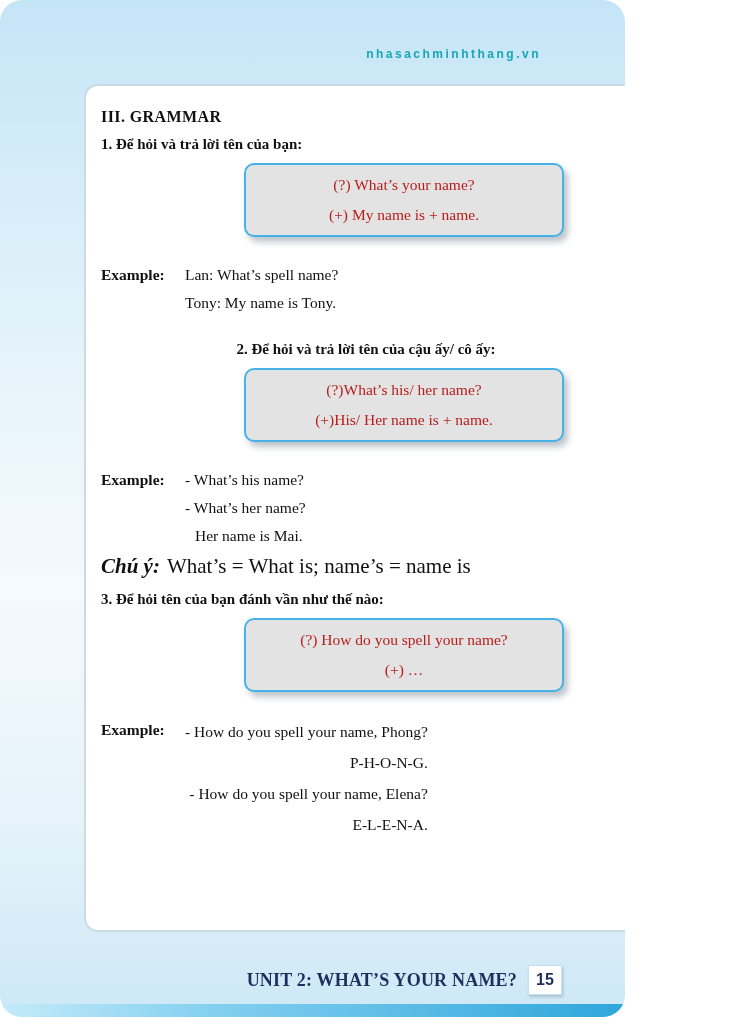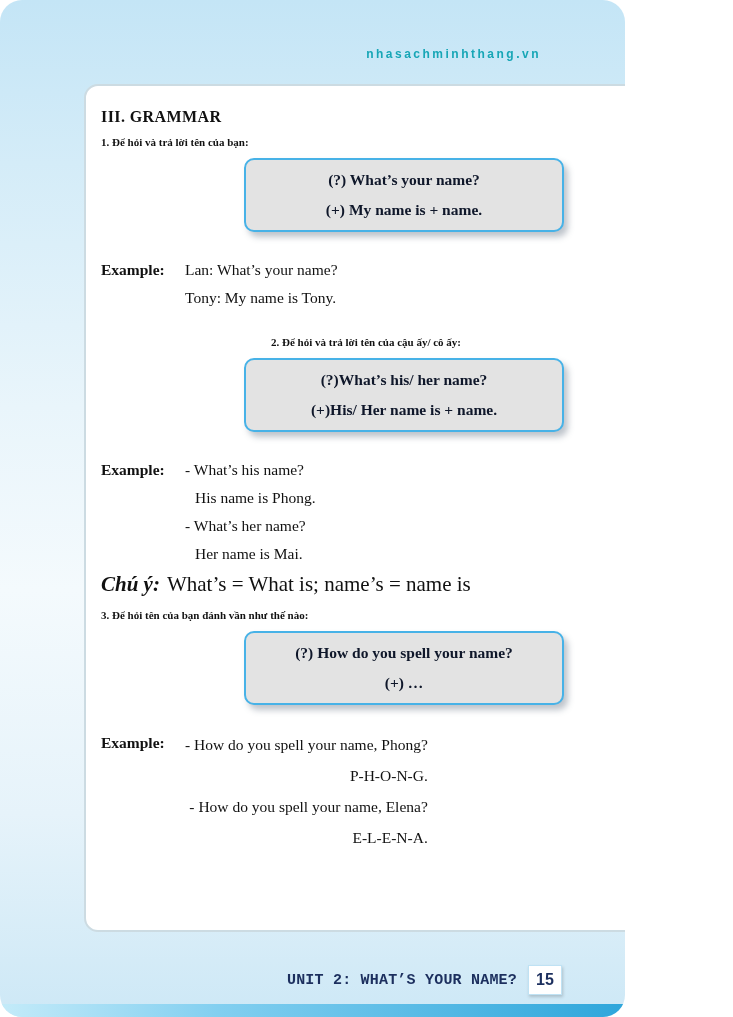--- a/index.html
+++ b/index.html
@@ -20,44 +20,44 @@
   }
 
   .card {
     position:absolute; left:84px; top:84px; width:565px; height:848px;
     background:#ffffff; border:2px solid #ccdbe2; border-radius:14px;
     padding:22px 16px 0 15px;
   }
 
   .grammar-heading { font-size:16px; font-weight:bold; letter-spacing:.4px; margin-bottom:10px; }
 
-  .sec-title { font-size:11px; font-weight:bold; margin-bottom:10px; }
+  .sec-title { font-size:15px; font-weight:bold; margin-bottom:10px; }
   .sec-title.mt-sm { margin-top:6px;text-align:center; }
   .sec-title.mt-lg { margin-top:13px; }
 
   .qa-box {
     width:320px; margin:4px 0 24px 143px;
     background:#e3e3e3; border:2px solid #47b2e7; border-radius:10px;
     text-align:center; padding:5px 6px;
     box-shadow:4px 5px 6px rgba(110,125,140,.45);
   }
-  .qa-line { font-weight:bold; font-size:15.5px; line-height:30px; color:#0f172a; }
+  .qa-line { font-weight:normal; font-size:15.5px; line-height:30px; color:#b91c1c; }
 
   .example { display:flex; margin-bottom:24px; }
   .ex-label { width:84px; flex-shrink:0; font-weight:bold; font-size:15.5px; line-height:28px; }
   .ex-lines { font-size:15.5px; line-height:28px; }
   .ex-lines .indent { padding-left:10px; }
 
   .note { display:flex; font-size:21px; line-height:24px; margin-top:-4px; }
   .note-label { font-weight:bold; font-style:italic; margin-right:7px; }
 
   .footer { position:absolute; right:63px; bottom:22px; display:flex; align-items:center; gap:11px; }
   .unit-title {
-    font-family:Liberation Mono, monospace; font-weight:bold;
-    font-size:15px; color:#1c2f5e; letter-spacing:.2px;margin-left:36px;
+    font-family:Liberation Serif, serif; font-weight:bold;
+    font-size:18px; color:#1c2f5e; letter-spacing:.2px;margin-left:36px;
   }
   .page-num {
     width:34px; height:30px; background:#ffffff;
     border:1px solid #bfe2f4; box-shadow:1px 2px 3px rgba(0,0,0,.18);
     display:flex; align-items:center; justify-content:center;
     font-family:"Liberation Sans", sans-serif; font-weight:bold;
     font-size:16px; color:#1c2f5e;
   }
 
   .bottom-bar {
@@ -78,37 +78,36 @@
 
     <div>
       <div class="sec-title">1. Để hỏi và trả lời tên của bạn:</div>
       <div class="qa-box">
         <div class="qa-line">(?) What’s your name?</div>
         <div class="qa-line">(+) My name is + name.</div>
       </div>
       <div class="example">
         <div class="ex-label">Example:</div>
         <div class="ex-lines">
-          <div>Lan: What’s your name?</div>
+          <div>Lan: What’s spell name?</div>
           <div>Tony: My name is Tony.</div>
         </div>
       </div>
     </div>
 
     <div>
       <div class="sec-title mt-sm">2. Để hỏi và trả lời tên của cậu ấy/ cô ấy:</div>
       <div class="qa-box">
         <div class="qa-line">(?)What’s his/ her name?</div>
         <div class="qa-line">(+)His/ Her name is + name.</div>
       </div>
       <div class="example" style="margin-bottom:8px;">
         <div class="ex-label">Example:</div>
         <div class="ex-lines">
           <div>- What’s his name?</div>
-          <div class="indent">His name is Phong.</div>
           <div>- What’s her name?</div>
           <div class="indent">Her name is Mai.</div>
         </div>
       </div>
       <div class="note">
         <span class="note-label">Chú ý:</span>
         <span>What’s = What is; name’s = name is</span>
       </div>
     </div>
 

